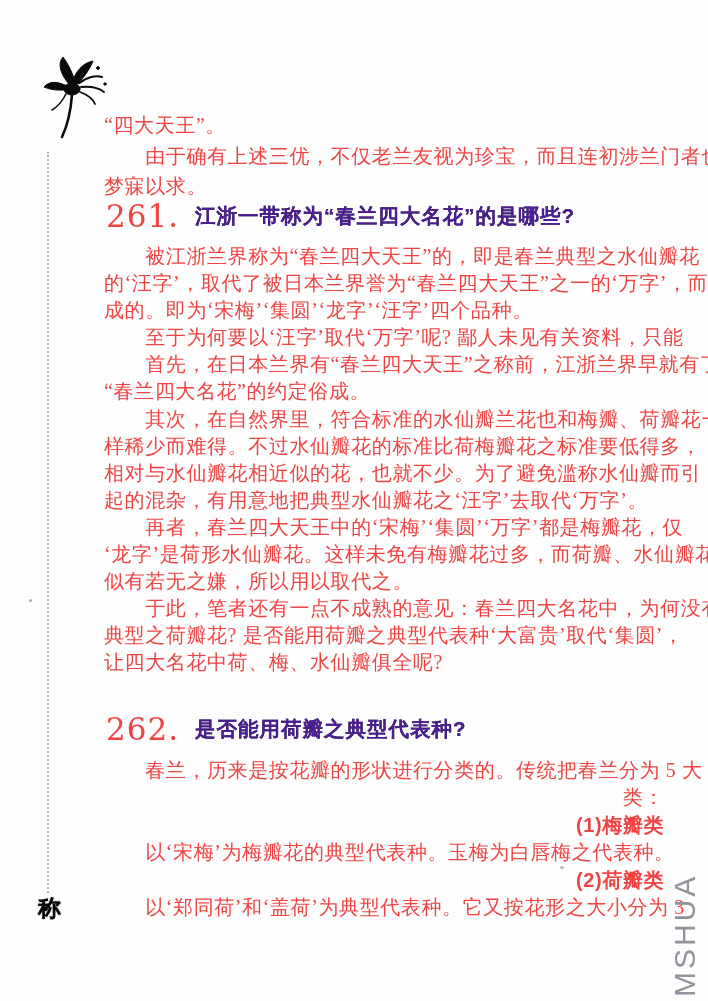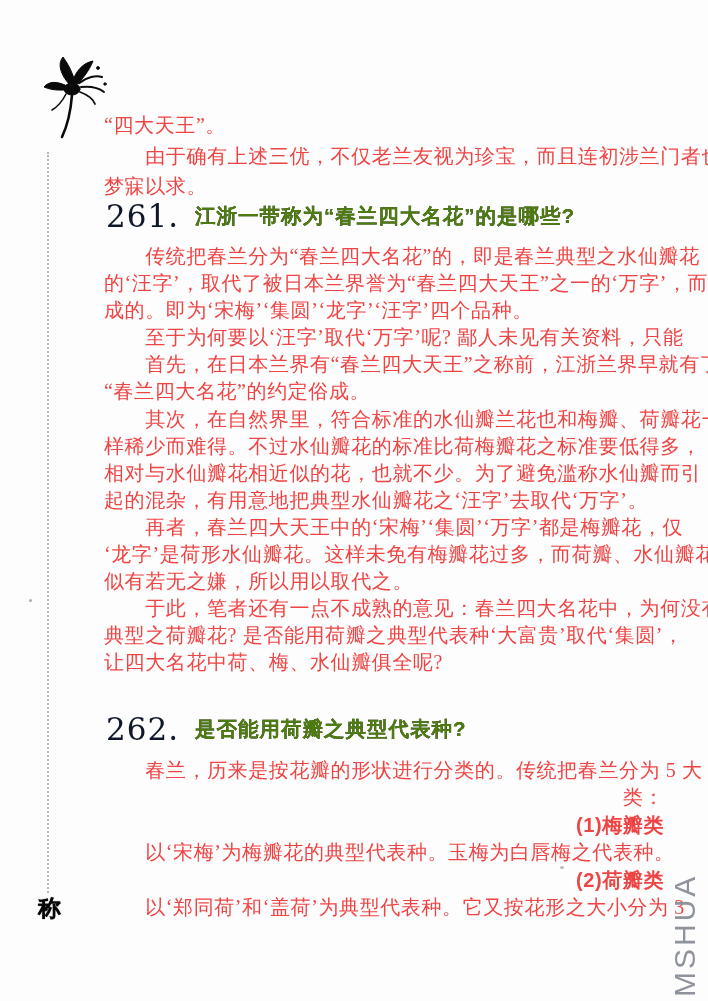--- a/index.html
+++ b/index.html
@@ -27,27 +27,27 @@
   }
   .intro .ln{line-height:30.5px; height:30.5px;}
   .para261 .ln{line-height:27.1px; height:27.1px;}
   .para262 .ln{line-height:27.4px; height:27.4px;text-align:right;}
   .subhead{font-weight:700; font-family:"Liberation Sans","DejaVu Sans",sans-serif;}
   .qhead{
     position:absolute; left:106px; display:flex; align-items:flex-end;
   }
   .qnum{
     font-family:"DejaVu Serif","Liberation Serif",serif;
-    font-size:31px; line-height:1; letter-spacing:1px; color:#0f172a;
+    font-size:31px; line-height:1; letter-spacing:1px; color:#ef4444;
     font-weight:500;
   }
   .qtitle{
     font-family:"Liberation Sans","DejaVu Sans",sans-serif;
     font-weight:700; font-size:20.5px; letter-spacing:1px;
-    margin-left:16px; padding-bottom:2px; color:#4d7c0f;
+    margin-left:16px; padding-bottom:2px; color:#4c1d95;
     text-shadow:0 0 .5px #222;
     white-space:nowrap;
   }
   .side-char{
     position:absolute; left:38px; top:893px;
     font-family:"Liberation Sans","DejaVu Sans",sans-serif;
     font-weight:900; font-size:23px; color:#060606;
     text-shadow:0 0 1px #000;
   }
   .watermark-anchor{position:absolute; left:668px; top:997px; width:0; height:0;}
@@ -90,21 +90,21 @@
     <div class="ln">　　由于确有上述三优，不仅老兰友视为珍宝，而且连初涉兰门者也</div>
     <div class="ln">梦寐以求。</div>
   </div>
 
   <div class="qhead" style="top:201px">
     <span class="qnum">261.</span>
     <span class="qtitle">江浙一带称为“春兰四大名花”的是哪些?</span>
   </div>
 
   <div class="textcol para261" style="top:243px">
-    <div class="ln">　　传统把春兰分为“春兰四大名花”的，即是春兰典型之水仙瓣花</div>
+    <div class="ln">　　被江浙兰界称为“春兰四大天王”的，即是春兰典型之水仙瓣花</div>
     <div class="ln">的‘汪字’，取代了被日本兰界誉为“春兰四大天王”之一的‘万字’，而</div>
     <div class="ln">成的。即为‘宋梅’‘集圆’‘龙字’‘汪字’四个品种。</div>
     <div class="ln">　　至于为何要以‘汪字’取代‘万字’呢? 鄙人未见有关资料，只能</div>
     <div class="ln">　　首先，在日本兰界有“春兰四大天王”之称前，江浙兰界早就有了</div>
     <div class="ln">“春兰四大名花”的约定俗成。</div>
     <div class="ln">　　其次，在自然界里，符合标准的水仙瓣兰花也和梅瓣、荷瓣花一</div>
     <div class="ln">样稀少而难得。不过水仙瓣花的标准比荷梅瓣花之标准要低得多，</div>
     <div class="ln">相对与水仙瓣花相近似的花，也就不少。为了避免滥称水仙瓣而引</div>
     <div class="ln">起的混杂，有用意地把典型水仙瓣花之‘汪字’去取代‘万字’。</div>
     <div class="ln">　　再者，春兰四大天王中的‘宋梅’‘集圆’‘万字’都是梅瓣花，仅</div>

